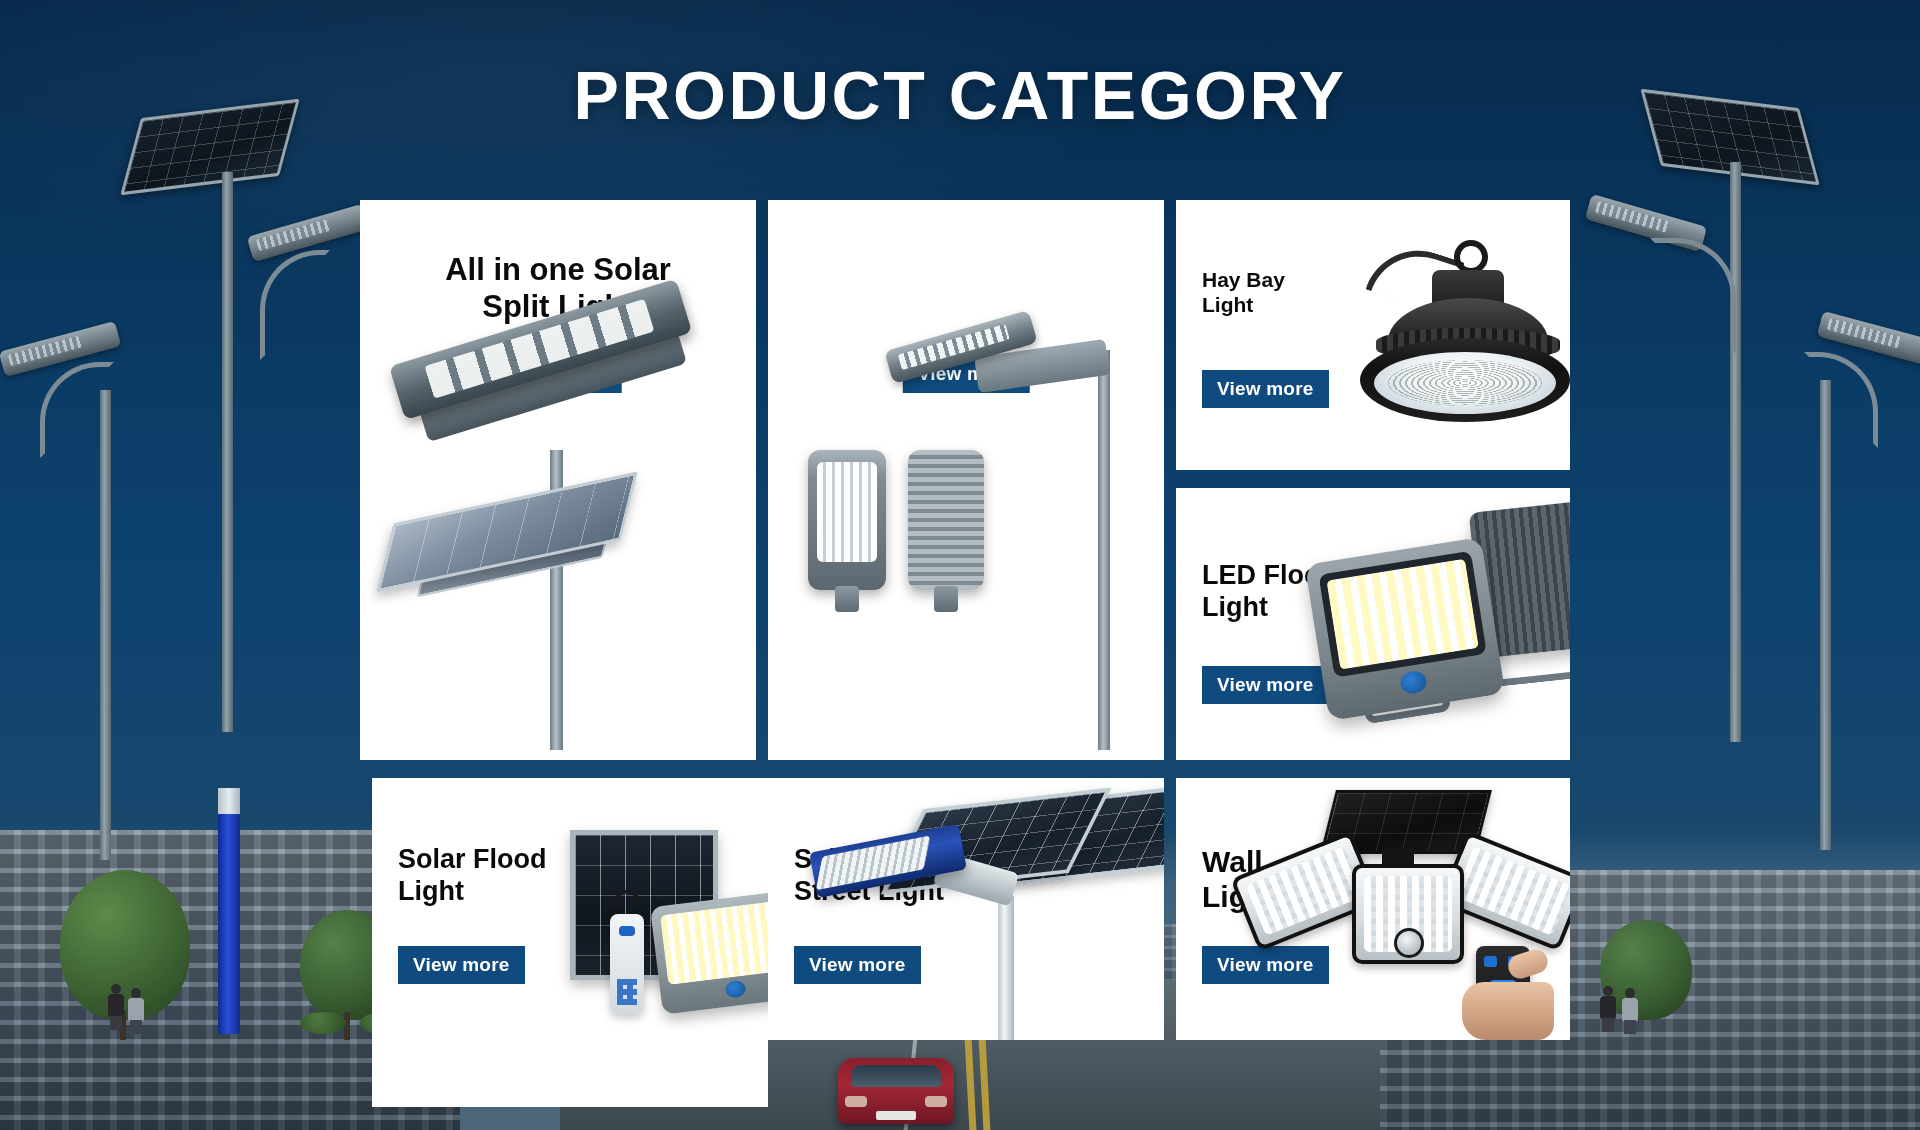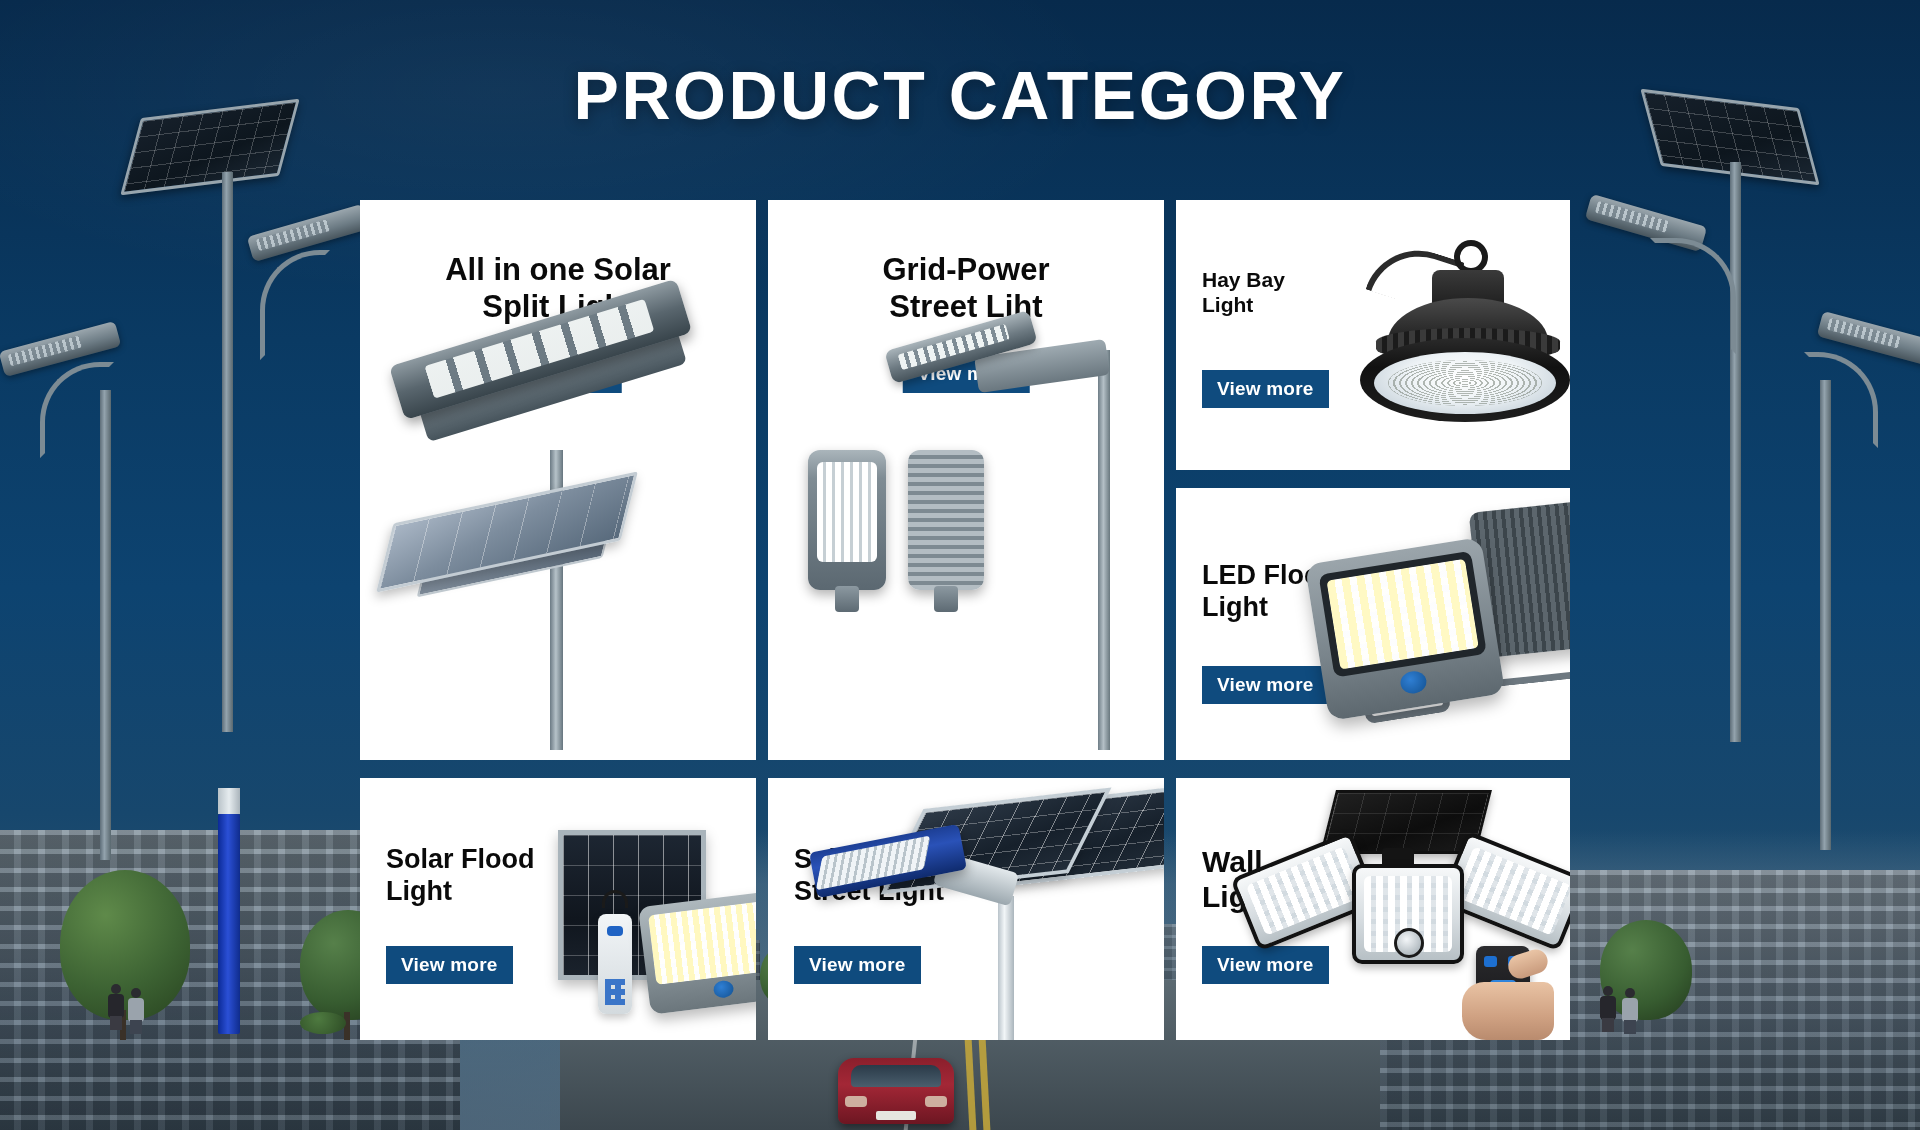--- a/index.html
+++ b/index.html
@@ -137,21 +137,21 @@
   #card-gridpower .btn{left:50%;transform:translateX(-50%);top:155px;}
 
   #card-haybay{left:816px;top:0;width:394px;height:270px;}
   #card-haybay .title{left:26px;top:68px;font-size:21px;text-align:left;}
   #card-haybay .btn{left:26px;top:170px;}
 
   #card-ledflood{left:816px;top:288px;width:394px;height:272px;}
   #card-ledflood .title{left:26px;top:72px;font-size:27px;}
   #card-ledflood .btn{left:26px;top:178px;}
 
-  #card-solarflood{left:0;top:578px;width:396px;height:262px;}
+  #card-solarflood{left:12px;top:578px;width:396px;height:329px;}
   #card-solarflood .title{left:26px;top:66px;font-size:27px;}
   #card-solarflood .btn{left:26px;top:168px;}
 
   #card-splitsolar{left:408px;top:578px;width:396px;height:262px;}
   #card-splitsolar .title{left:26px;top:66px;font-size:27px;}
   #card-splitsolar .btn{left:26px;top:168px;}
 
   #card-wall{left:816px;top:578px;width:394px;height:262px;}
   #card-wall .title{left:26px;top:66px;font-size:30px;}
   #card-wall .btn{left:26px;top:168px;}
@@ -465,22 +465,20 @@
           <div class="slab">
               <div class="aio-leds"></div>
             </div>
         </div>
         <div class="aio-panel2"></div>
         <div class="aio-panel"></div>
       </div>
     </div>
 
     <div class="card" id="card-gridpower">
-      <div class="title">Grid-Power
-Street Liht</div>
       <div class="btn">View more</div>
       <div class="art">
         <div class="gp-pole"></div>
         <div class="gp-arm"></div>
         <div class="gp-head"></div>
         <div class="gp-lum1">
             <div class="face"></div>
             <div class="neck"></div>
           </div>
         <div class="gp-lum2">

